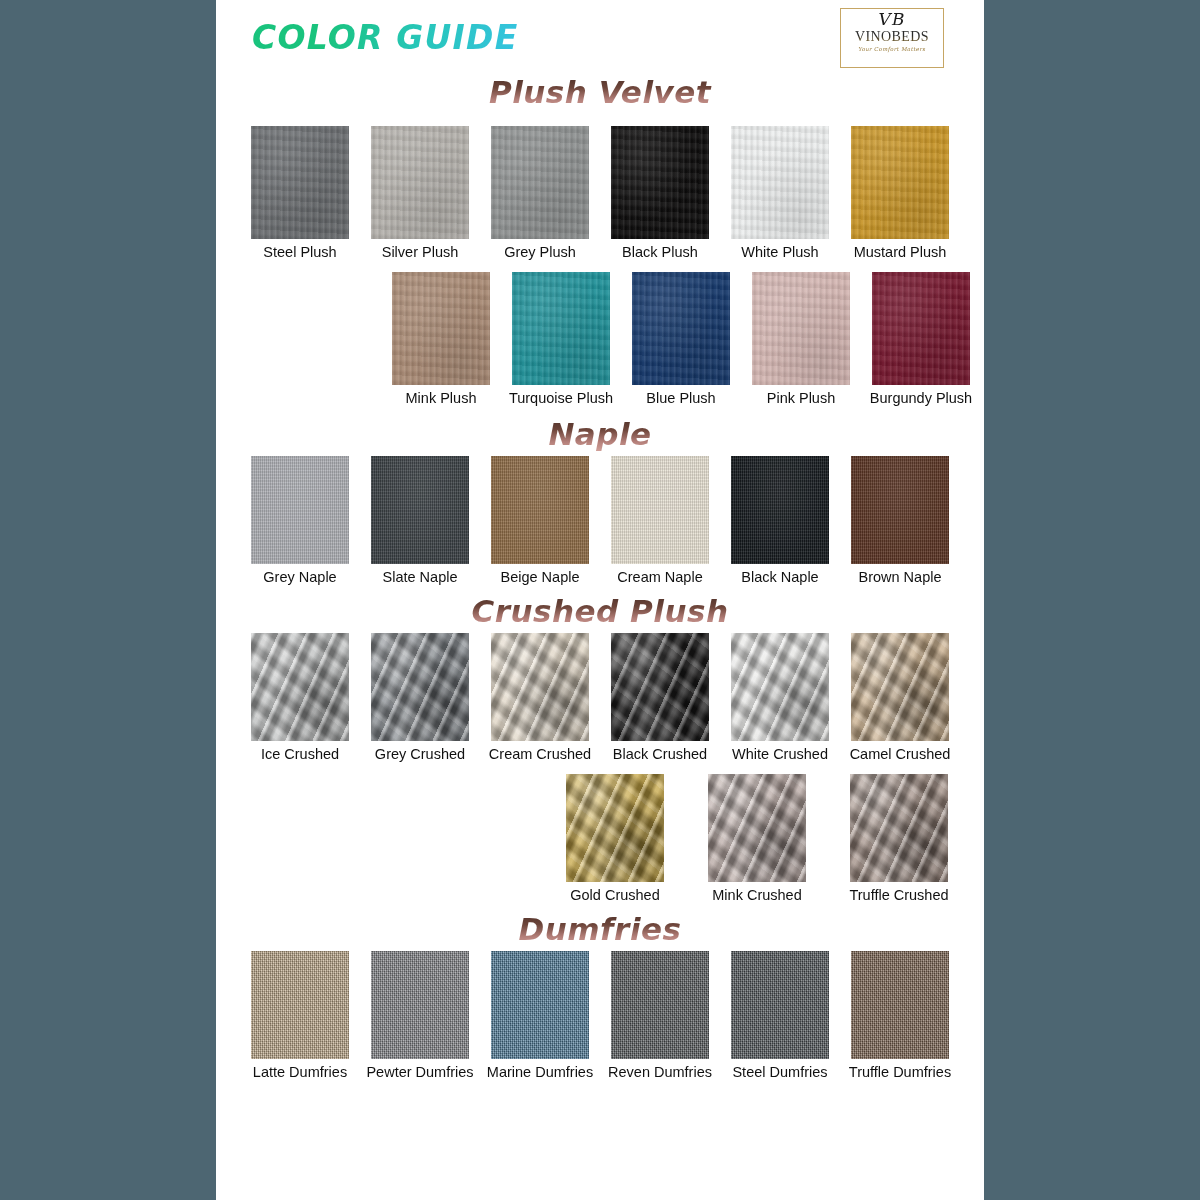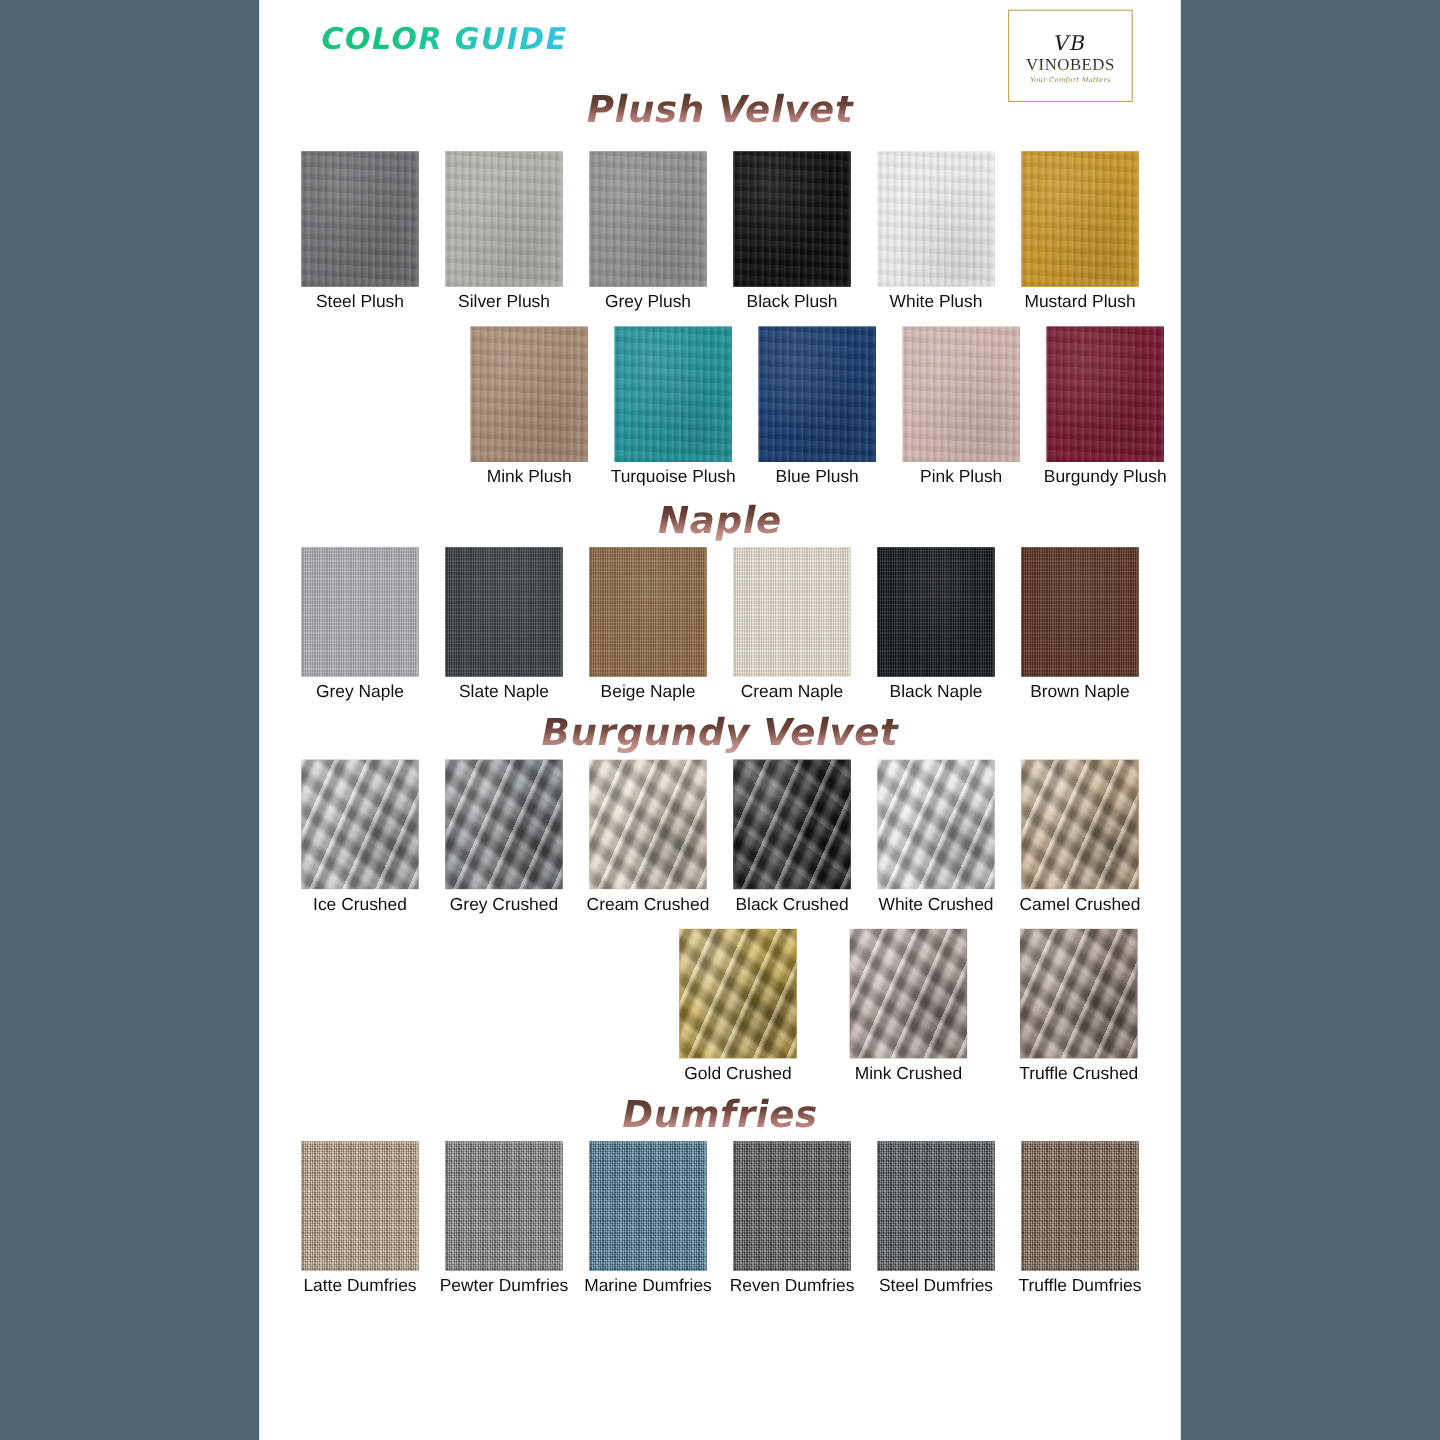--- a/index.html
+++ b/index.html
@@ -29,45 +29,45 @@
     overflow: hidden;
   }
 
   
   .header {
     position: relative;
     height: 78px;
   }
   .guide-title {
     position: absolute;
-    left: 52px;
+    left: 36px;
     top: 18px;
-    font-size: 25px;
+    font-size: 33px;
     font-weight: bold;
     font-style: italic;
     letter-spacing: 1.2px;
     font-family: "DejaVu Sans", sans-serif;
     background: linear-gradient(100deg, #19c37d 0%, #19c37d 28%, #27c6b8 62%, #35c3e0 100%);
     -webkit-background-clip: text;
     background-clip: text;
     color: transparent;
     -webkit-text-fill-color: transparent;
     white-space: nowrap;
   }
   .logo-box {
     position: absolute;
     right: 40px;
     top: 8px;
     width: 104px;
-    height: 77px;
+    height: 60px;
     background: #ffffff;
     border: 1.5px solid #c6a664;
     box-sizing: border-box;
     text-align: center;
-    padding-top: 20px;
+    padding-top: 2px;
   }
   .logo-vb {
     font-family: "DejaVu Serif", serif;
     font-style: italic;
     font-size: 17px;
     line-height: 17px;
     color: #1b1b1b;
     letter-spacing: 1px;
   }
   .logo-name {
@@ -297,21 +297,21 @@
         <div class="label">Black Naple</div>
       </div>
       <div class="cell">
         <div class="swatch naple" style="background-color: rgb(90, 52, 35);">
             <div class="tex tex-naple"></div>
           </div>
         <div class="label">Brown Naple</div>
       </div>
     </div>
 
-    <h2 class="section-heading sec-crushed">Burgundy Velvet</h2>
+    <h2 class="section-heading sec-crushed">Crushed Plush</h2>
     <div class="row">
       <div class="cell">
         <div class="swatch crushed" style="background-color: rgb(185, 187, 187);">
             <div class="tex tex-crushed"></div>
           </div>
         <div class="label">Ice Crushed</div>
       </div>
       <div class="cell">
         <div class="swatch crushed" style="background-color: rgb(126, 131, 136);">
             <div class="tex tex-crushed"></div>

